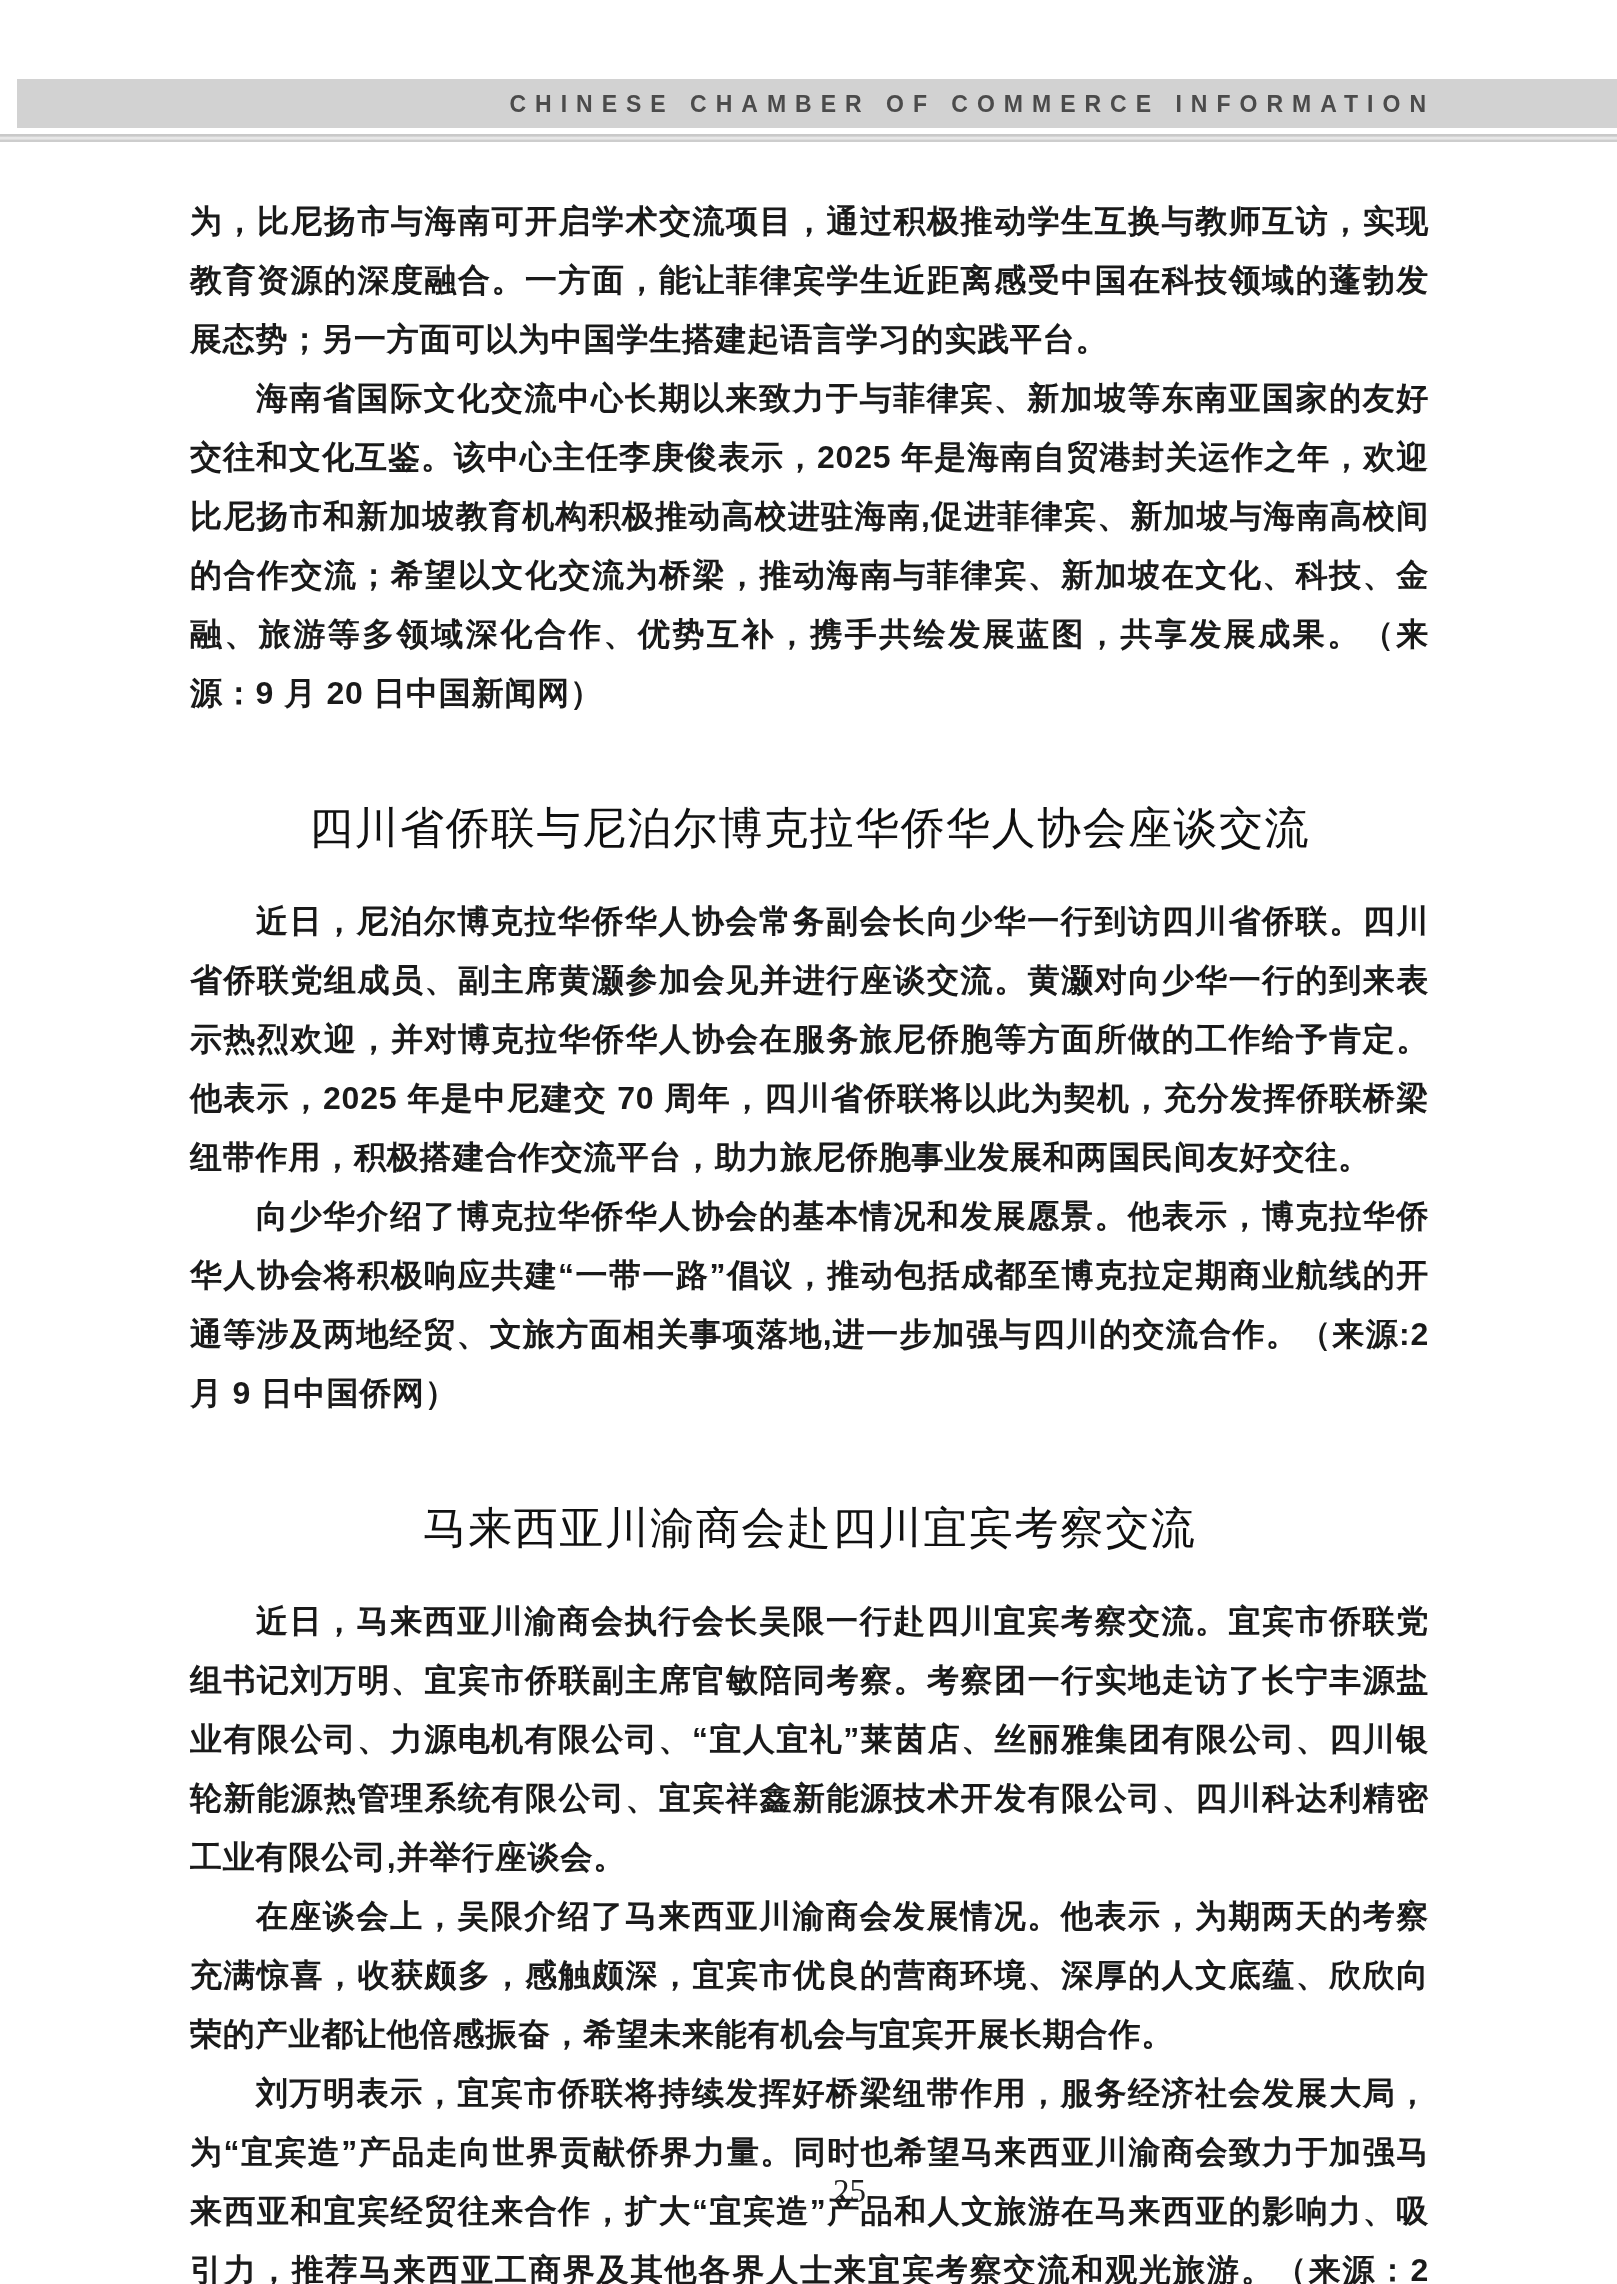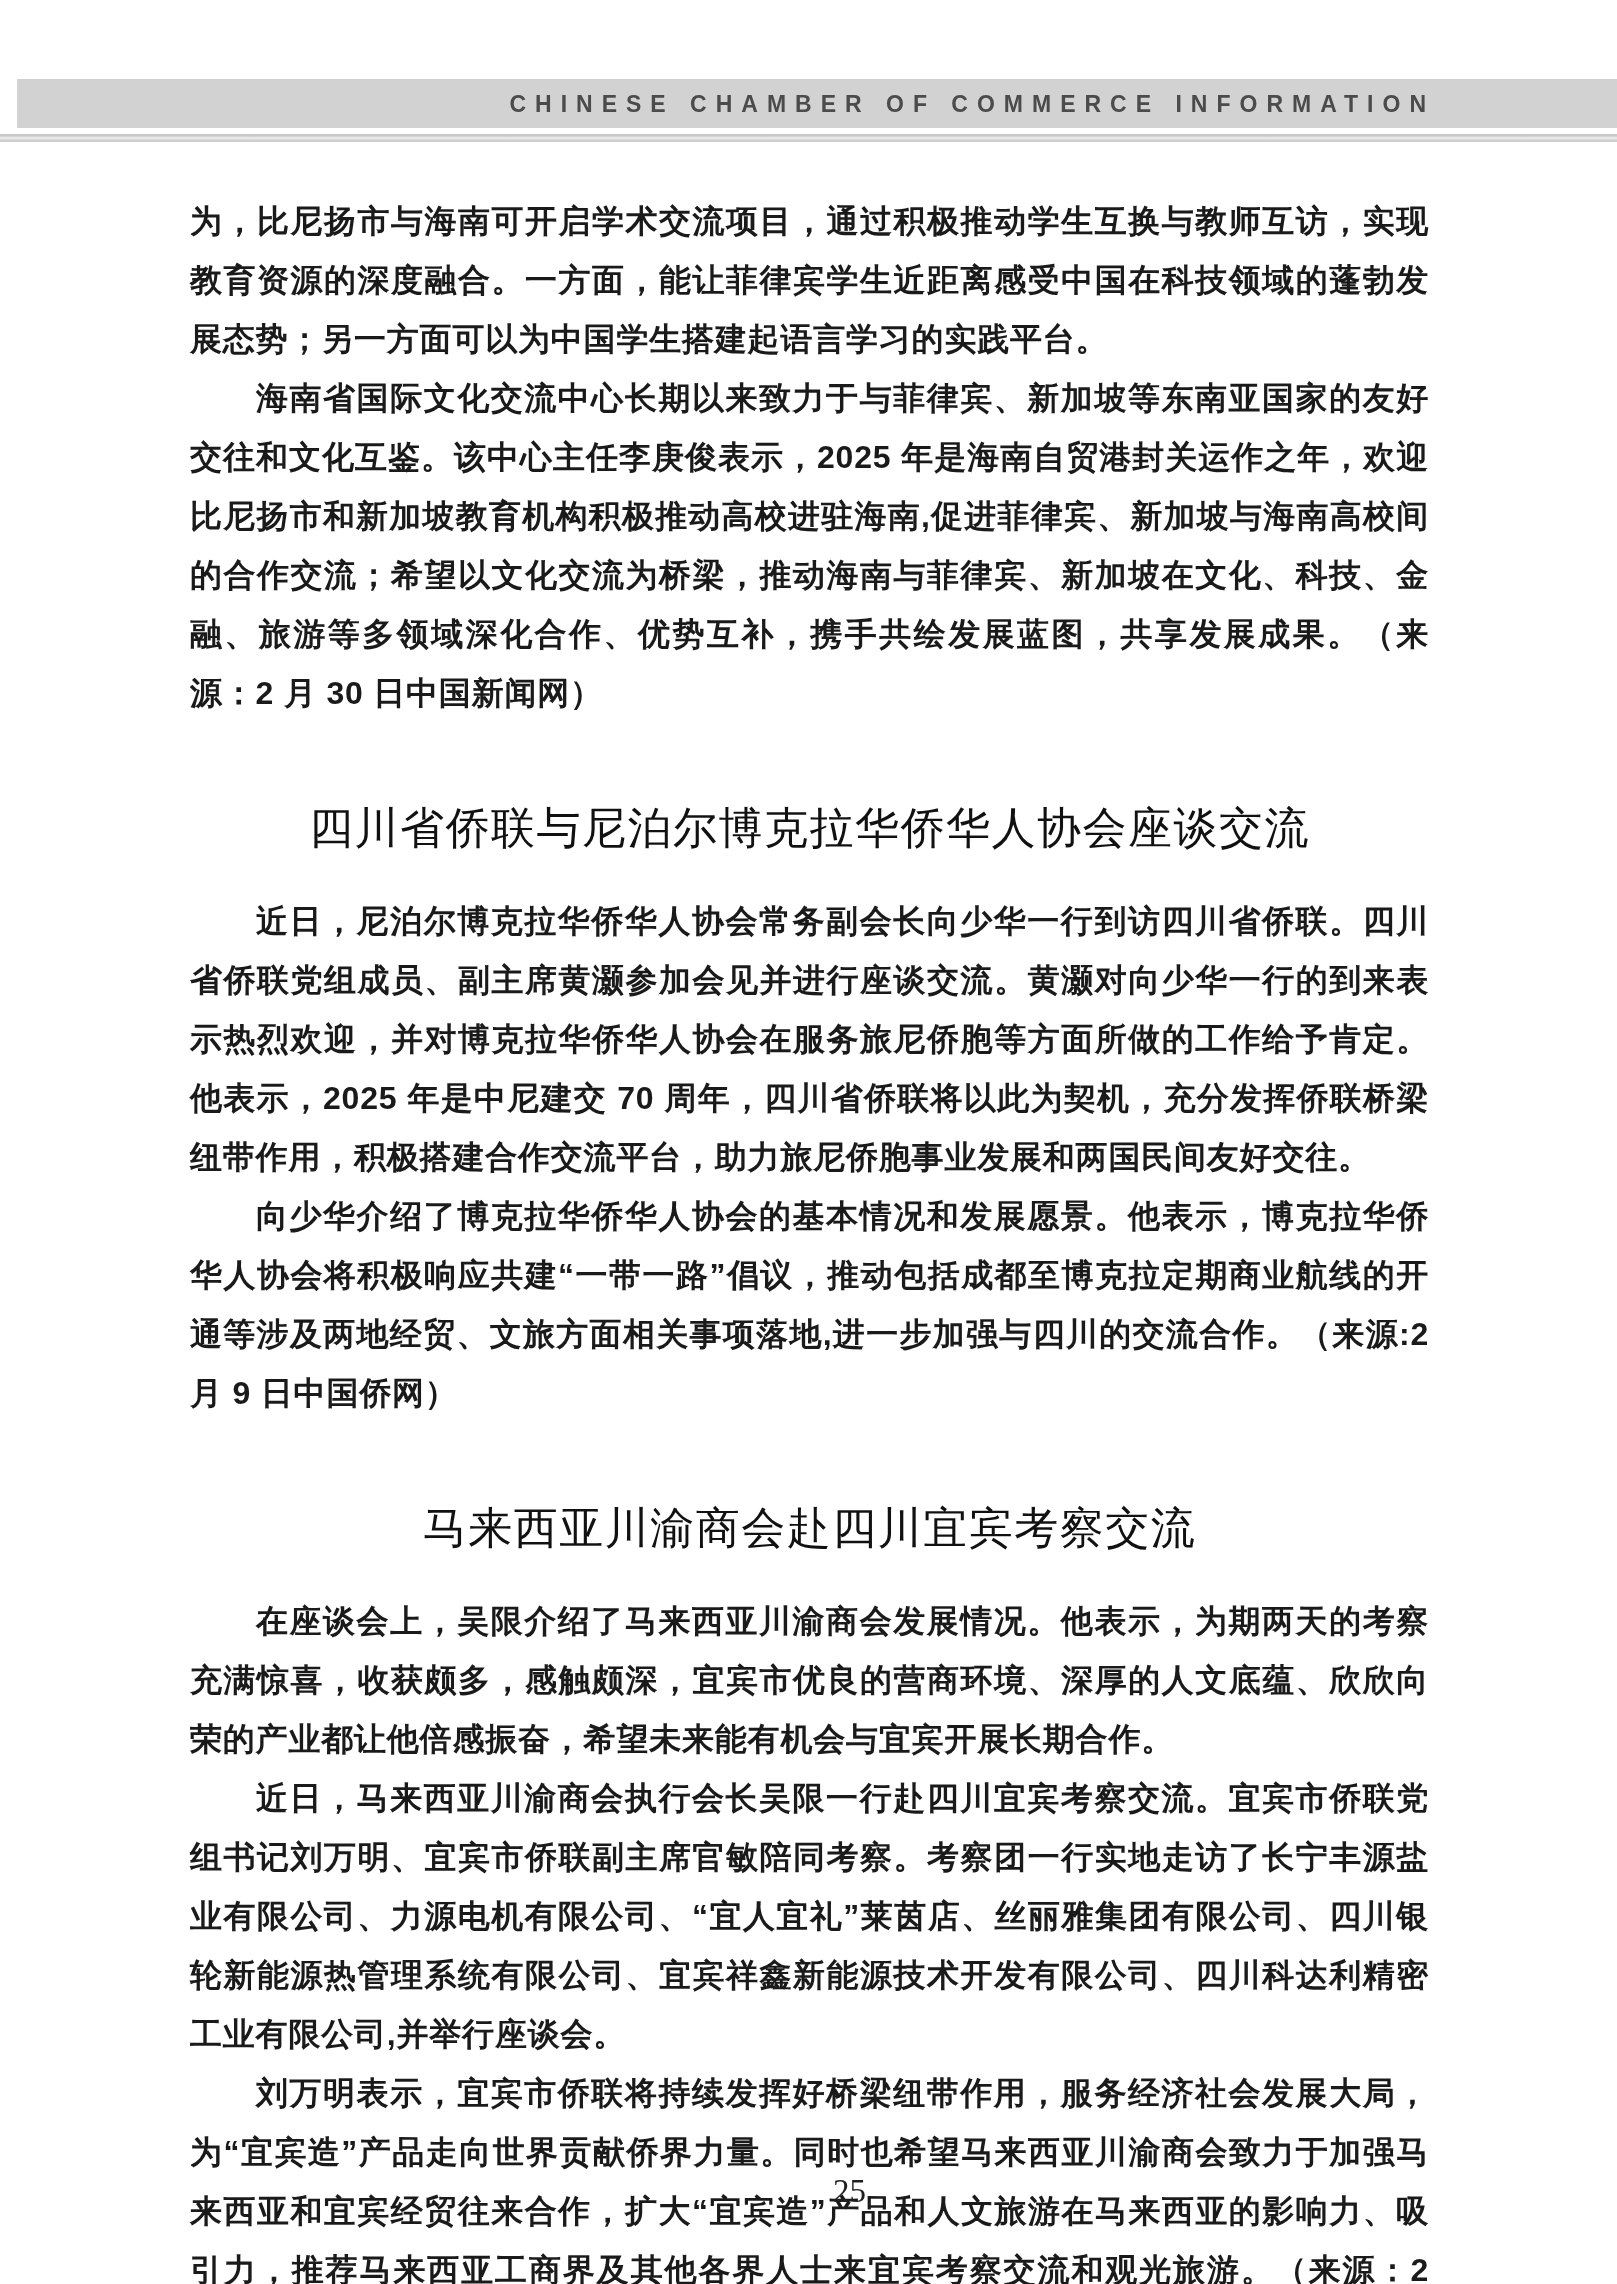--- a/index.html
+++ b/index.html
@@ -88,33 +88,33 @@
   <div class="banner">
     <span class="banner-text">CHINESE CHAMBER OF COMMERCE INFORMATION</span>
   </div>
 
   <div class="divider"></div>
 
   <div class="content">
 
     <section>
       <p class="para first">为，比尼扬市与海南可开启学术交流项目，通过积极推动学生互换与教师互访，实现教育资源的深度融合。一方面，能让菲律宾学生近距离感受中国在科技领域的蓬勃发展态势；另一方面可以为中国学生搭建起语言学习的实践平台。</p>
-      <p class="para indent">海南省国际文化交流中心长期以来致力于与菲律宾、新加坡等东南亚国家的友好交往和文化互鉴。该中心主任李庚俊表示，2025 年是海南自贸港封关运作之年，欢迎比尼扬市和新加坡教育机构积极推动高校进驻海南,促进菲律宾、新加坡与海南高校间的合作交流；希望以文化交流为桥梁，推动海南与菲律宾、新加坡在文化、科技、金融、旅游等多领域深化合作、优势互补，携手共绘发展蓝图，共享发展成果。（来源：2 月 30 日中国新闻网）</p>
+      <p class="para indent">海南省国际文化交流中心长期以来致力于与菲律宾、新加坡等东南亚国家的友好交往和文化互鉴。该中心主任李庚俊表示，2025 年是海南自贸港封关运作之年，欢迎比尼扬市和新加坡教育机构积极推动高校进驻海南,促进菲律宾、新加坡与海南高校间的合作交流；希望以文化交流为桥梁，推动海南与菲律宾、新加坡在文化、科技、金融、旅游等多领域深化合作、优势互补，携手共绘发展蓝图，共享发展成果。（来源：9 月 20 日中国新闻网）</p>
     </section>
 
     <section>
       <h2 class="article-title">四川省侨联与尼泊尔博克拉华侨华人协会座谈交流</h2>
       <p class="para indent">近日，尼泊尔博克拉华侨华人协会常务副会长向少华一行到访四川省侨联。四川省侨联党组成员、副主席黄灏参加会见并进行座谈交流。黄灏对向少华一行的到来表示热烈欢迎，并对博克拉华侨华人协会在服务旅尼侨胞等方面所做的工作给予肯定。他表示，2025 年是中尼建交 70 周年，四川省侨联将以此为契机，充分发挥侨联桥梁纽带作用，积极搭建合作交流平台，助力旅尼侨胞事业发展和两国民间友好交往。</p>
       <p class="para indent">向少华介绍了博克拉华侨华人协会的基本情况和发展愿景。他表示，博克拉华侨华人协会将积极响应共建“一带一路”倡议，推动包括成都至博克拉定期商业航线的开通等涉及两地经贸、文旅方面相关事项落地,进一步加强与四川的交流合作。（来源:2 月 9 日中国侨网）</p>
     </section>
 
     <section>
       <h2 class="article-title">马来西亚川渝商会赴四川宜宾考察交流</h2>
+      <p class="para indent">近日，马来西亚川渝商会执行会长吴限一行赴四川宜宾考察交流。宜宾市侨联党组书记刘万明、宜宾市侨联副主席官敏陪同考察。考察团一行实地走访了长宁丰源盐业有限公司、力源电机有限公司、“宜人宜礼”莱茵店、丝丽雅集团有限公司、四川银轮新能源热管理系统有限公司、宜宾祥鑫新能源技术开发有限公司、四川科达利精密工业有限公司,并举行座谈会。</p>
       <p class="para indent">在座谈会上，吴限介绍了马来西亚川渝商会发展情况。他表示，为期两天的考察充满惊喜，收获颇多，感触颇深，宜宾市优良的营商环境、深厚的人文底蕴、欣欣向荣的产业都让他倍感振奋，希望未来能有机会与宜宾开展长期合作。</p>
-      <p class="para indent">近日，马来西亚川渝商会执行会长吴限一行赴四川宜宾考察交流。宜宾市侨联党组书记刘万明、宜宾市侨联副主席官敏陪同考察。考察团一行实地走访了长宁丰源盐业有限公司、力源电机有限公司、“宜人宜礼”莱茵店、丝丽雅集团有限公司、四川银轮新能源热管理系统有限公司、宜宾祥鑫新能源技术开发有限公司、四川科达利精密工业有限公司,并举行座谈会。</p>
       <p class="para indent">刘万明表示，宜宾市侨联将持续发挥好桥梁纽带作用，服务经济社会发展大局，为“宜宾造”产品走向世界贡献侨界力量。同时也希望马来西亚川渝商会致力于加强马来西亚和宜宾经贸往来合作，扩大“宜宾造”产品和人文旅游在马来西亚的影响力、吸引力，推荐马来西亚工商界及其他各界人士来宜宾考察交流和观光旅游。（来源：2 月 18 日中国侨网）</p>
     </section>
 
   </div>
 
   <div class="page-number">25</div>
 
 </div>
 
 

